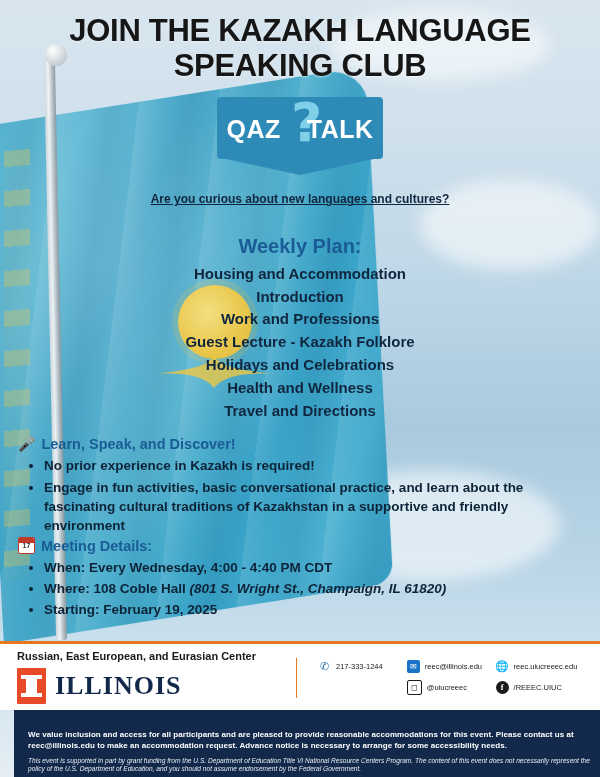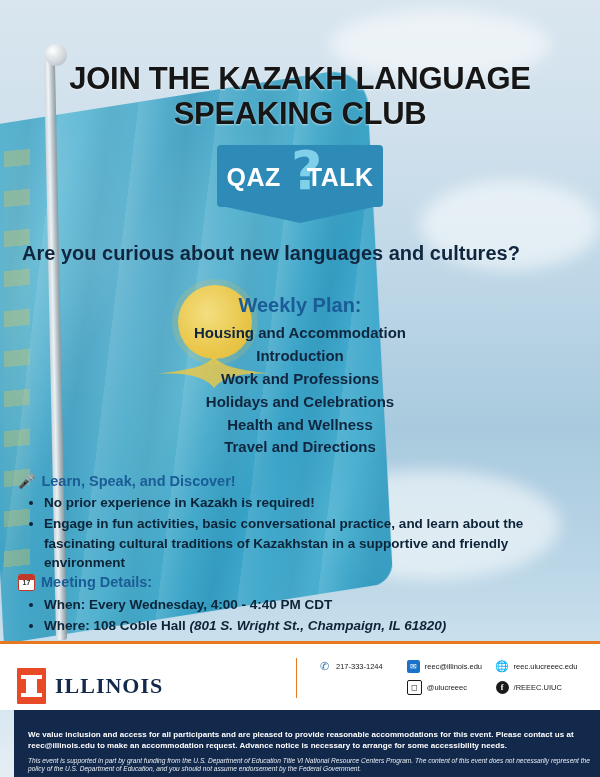--- a/index.html
+++ b/index.html
@@ -115,21 +115,20 @@
   }
   .title {
     text-align: center;
     color: #161616;
     font-weight: bold;
     font-size: 31px;
     line-height: 1.12;
     letter-spacing: -0.3px;
     padding: 14px 26px 0 26px;
     text-shadow: 0 1px 2px rgba(255,255,255,0.55);
-    margin-top: 48px;
   }
 
   
   .logo-wrap {
     display: flex;
     justify-content: center;
     margin-top: 14px;
   }
   .logo {
     position: relative;
@@ -171,26 +170,28 @@
     top: -6px;
     font-size: 54px;
     font-weight: bold;
     color: #7fd0e8;
     z-index: 2;
     font-family: "DejaVu Sans", sans-serif;
   }
   .logo-space { display: inline-block; width: 26px; }
 
   .lead {
+    text-align: center;
     color: #10263f;
     font-weight: bold;
-    font-size: 20px;
+    font-size: 12px;
     line-height: 1.45;
     margin-top: 16px;
     padding: 0 22px;
+    text-decoration: underline;
   }
   .weekly-head {
     text-align: center;
     color: #1a5c96;
     font-weight: bold;
     font-size: 20px;
     margin-top: 26px;
   }
   .weekly-list {
     text-align: center;
@@ -300,21 +301,21 @@
   }
   .block-i:after {
     content: "";
     position: absolute;
     left: 4px; top: 7px;
     width: 21px; height: 4px;
     background: #ffffff;
     box-shadow: 0 18px 0 0 #ffffff;
   }
   .illinois-word {
-    font-size: 22px;
+    font-size: 26px;
     font-weight: bold;
     letter-spacing: 1px;
     color: #13294b;
     font-family: "Liberation Serif", serif;
   }
   .footer-sep {
     position: absolute;
     left: 296px;
     top: 14px;
     width: 1px;
@@ -420,20 +421,21 @@
 
     <div class="lead">
       <div>Are you curious about new languages and cultures?</div>
     </div>
 
     <div class="weekly-head">Weekly Plan:</div>
     <div class="weekly-list">
       <div>Housing and Accommodation</div>
       <div>Introduction</div>
       <div>Work and Professions</div>
+      <div>Guest Lecture - Kazakh Folklore</div>
       <div>Holidays and Celebrations</div>
       <div>Health and Wellness</div>
       <div>Travel and Directions</div>
     </div>
 
     <div class="section">
       <div class="section-head">
         <span class="sec-icon">🎤</span>
         <span>Learn, Speak, and Discover!</span>
       </div>
@@ -453,20 +455,21 @@
         <li><span>Where: 108 Coble Hall </span><span class="ital">(801 S. Wright St., Champaign, IL 61820)</span></li>
         <li>Starting: February 19, 2025</li>
       </ul>
     </div>
 
   </div>
 
   <div class="divider"></div>
 
   <div class="footer">
+    <div class="footer-title">Russian, East European, and Eurasian Center</div>
     <div class="illinois">
       <div class="block-i"></div>
       <div class="illinois-word">ILLINOIS</div>
     </div>
     <div class="footer-sep"></div>
 
     <div class="contacts">
       <div class="crow">
         <div class="cell">
           <span class="ic phone">✆</span>

